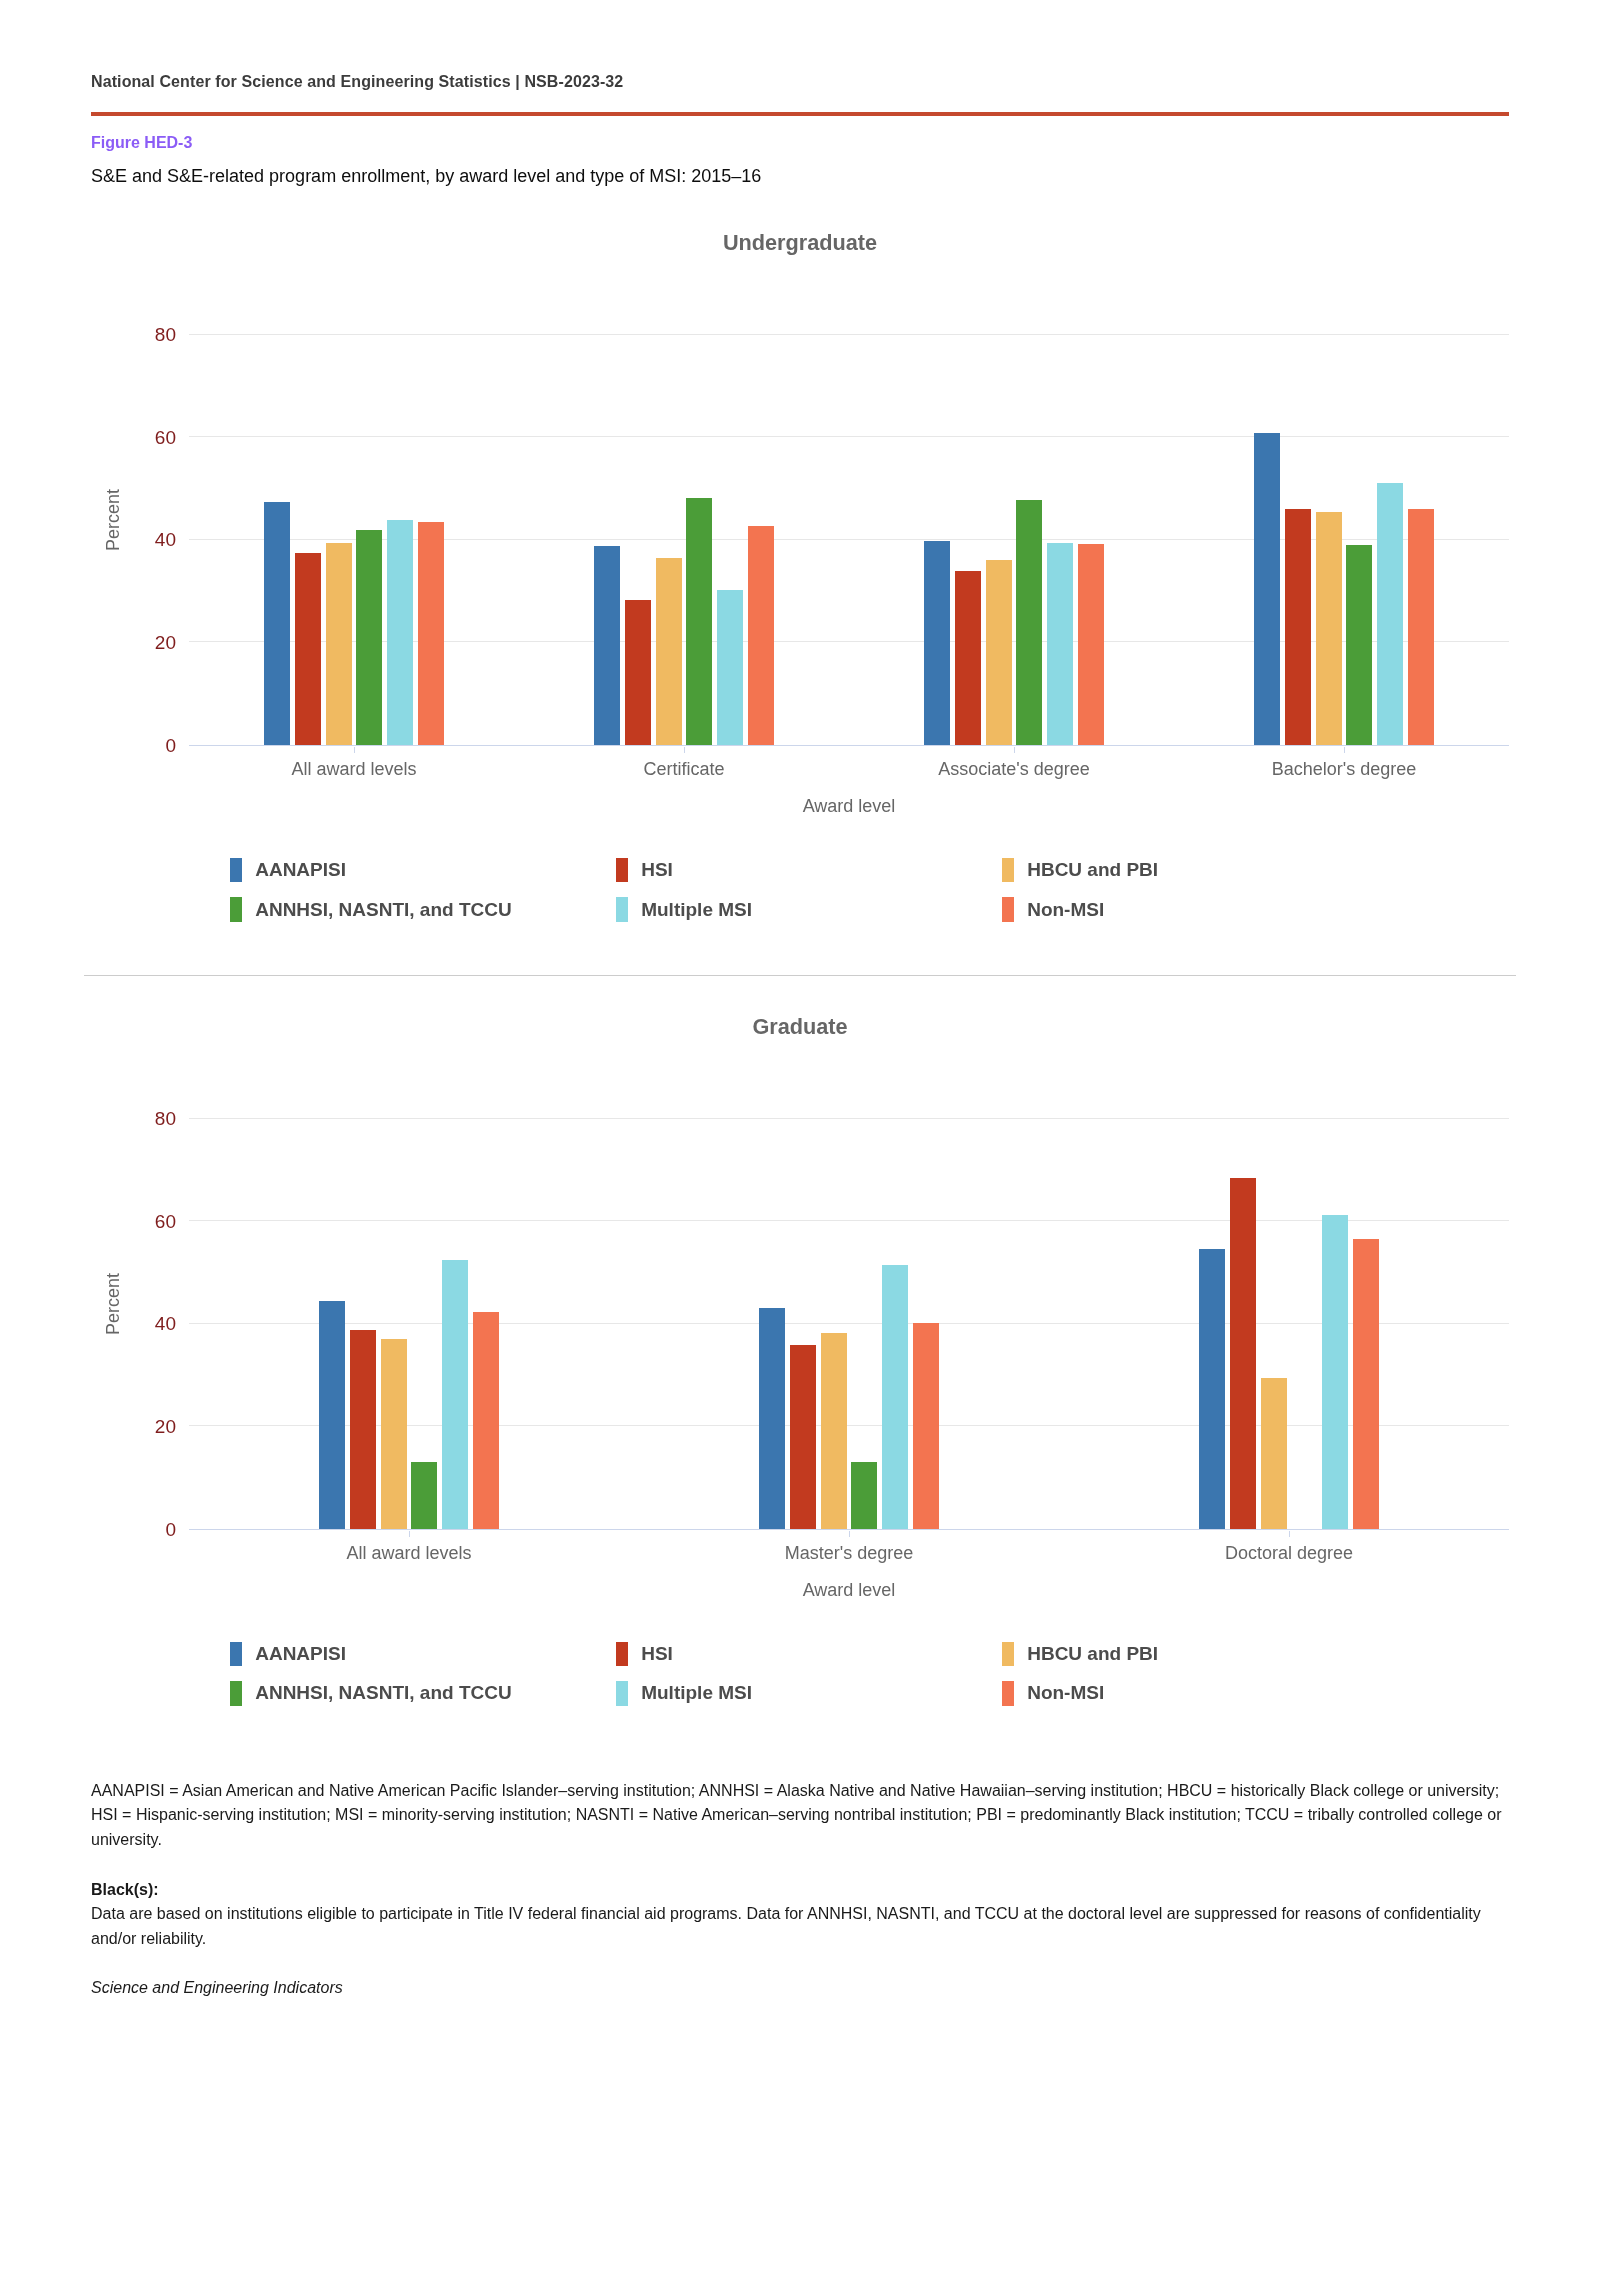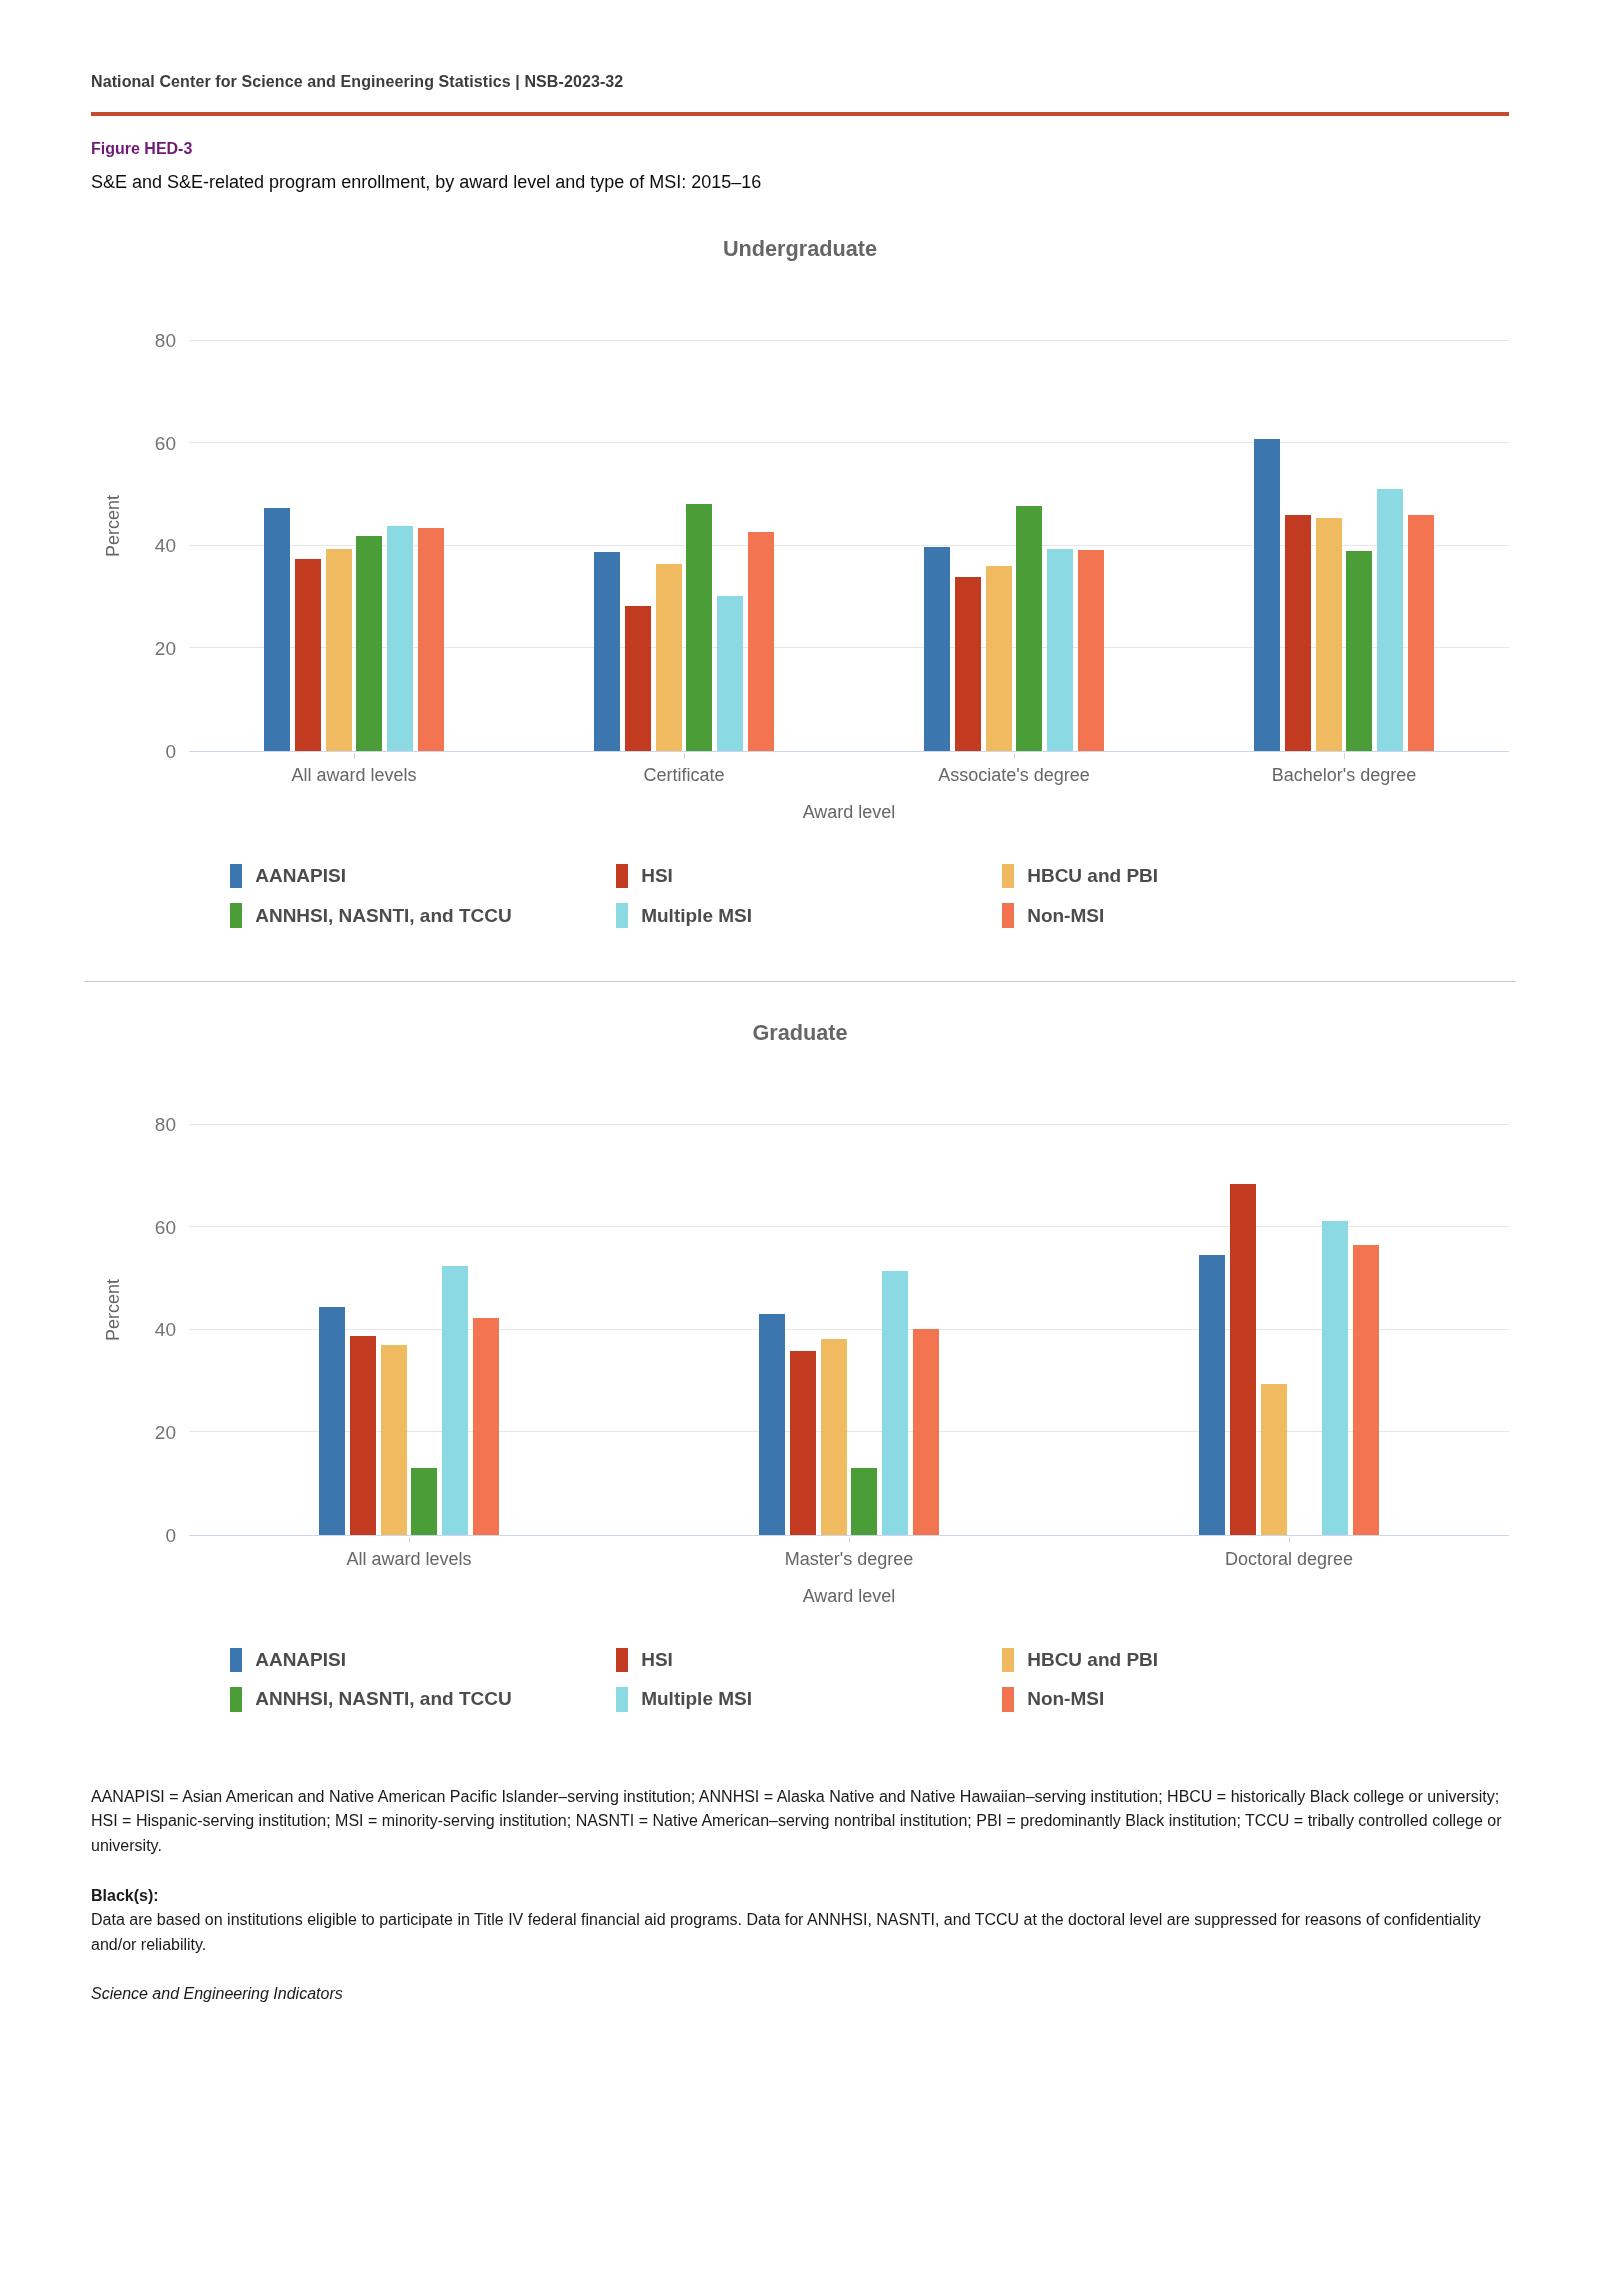--- a/index.html
+++ b/index.html
@@ -7,37 +7,37 @@
   body {
     width: 1600px; min-height: 2287px;
     font-family: "Liberation Sans", sans-serif;
     color: #1a1a1a;
   }
   .content { padding: 73px 91px 56px 91px; }
 
   .site-header { font-size: 16px; font-weight: bold; color: #3c3c3c; letter-spacing: 0.1px; }
   .red-rule { margin-top: 21px; height: 3.8px; background: #c5492e; border: none; }
 
-  .figure-label { margin-top: 24px; font-size: 16px; font-weight: bold; color: #701a75; }
+  .figure-label { margin-top: 18px; font-size: 16px; font-weight: bold; color: #8b5cf6; }
   .figure-title { margin-top: 14px; font-size: 18px; font-weight: normal; color: #0d0d0d; }
 
   .chart-section { margin-top: 43px; }
   .chart-title { text-align: center; font-size: 21.7px; font-weight: bold; color: #666666; }
 
   .chart-body { display: flex; align-items: flex-start; margin-top: 38px; }
   .y-title { width: 43px; height: 452px; position: relative; }
   .y-title span {
     position: absolute; top: 50%; left: 50%;
     transform: translate(-50%, -50%) rotate(-90deg);
     font-size: 18px; color: #666666; white-space: nowrap;
   }
   .y-ticks { width: 55px; height: 452px; position: relative; }
   .y-tick-label {
     position: absolute; right: 13px; transform: translateY(50%);
-    font-size: 19px; color: #737373;
+    font-size: 19px; color: #7f1d1d;
   }
   .plot-wrap { flex: 1; }
   .plot-area {
     height: 452px; position: relative;
     border-bottom: 1.9px solid #ccd6eb;
   }
   .gridline { position: absolute; left: 0; right: 0; height: 0.9px; background: #e7e7e7; }
   .groups { position: absolute; left: 0; right: 0; top: 0; bottom: 0; display: flex; }
   .group { flex: 1; display: flex; align-items: flex-end; justify-content: center; position: relative; height: 100%; }
   .bar { width: 26px; margin: 0 2.4px; border-radius: 0; }

